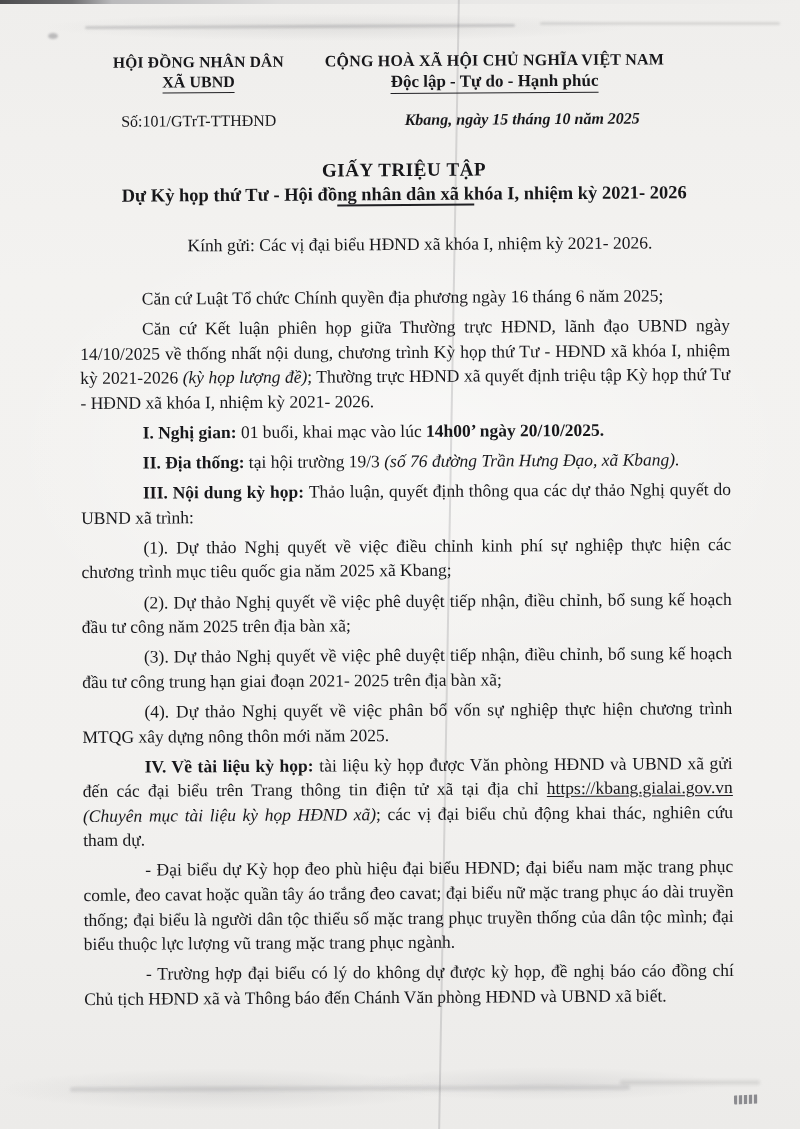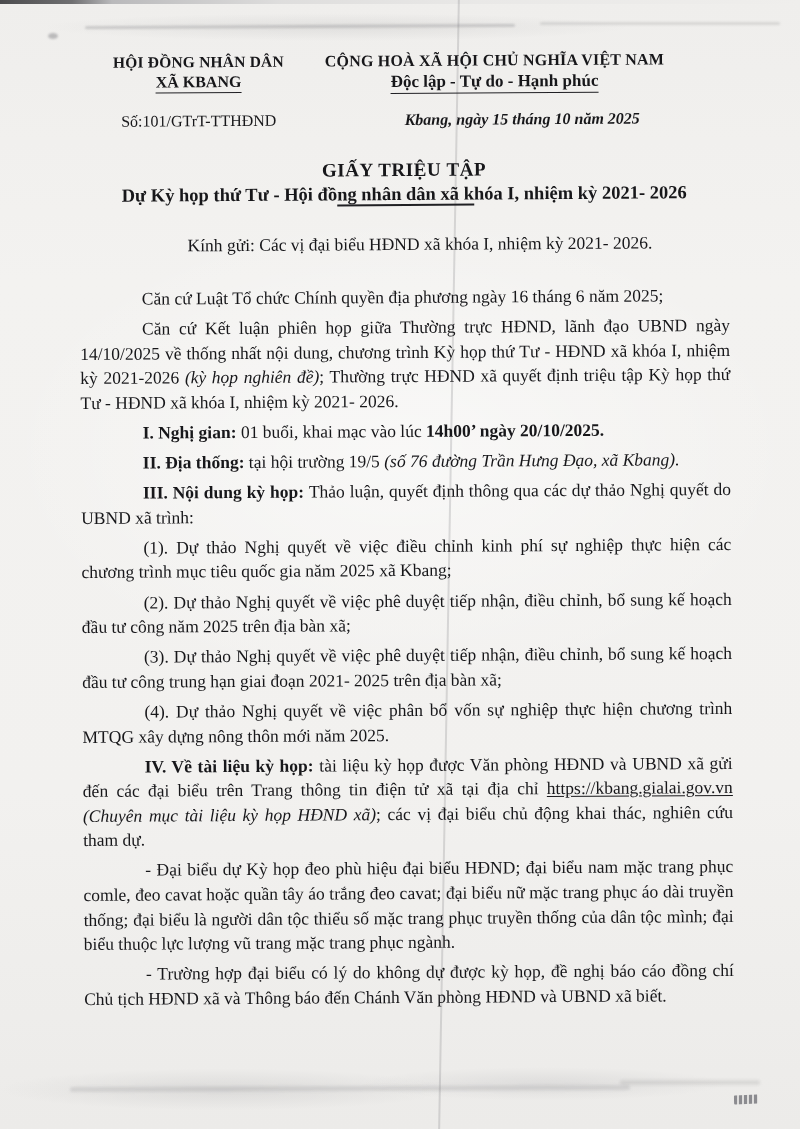--- a/index.html
+++ b/index.html
@@ -65,44 +65,44 @@
   <div class="bottom-smudge"></div>
   <div class="bottom-smudge2"></div>
   <div class="bottom-mark"></div>
   <div class="corner-dot"></div>
 
   <div class="content">
 
     <div class="header-row">
       <div class="header-left">
         <div class="l1">HỘI ĐỒNG NHÂN DÂN</div>
-        <div class="l2"><span class="u">XÃ KBANG</span></div>
+        <div class="l2"><span class="u">XÃ UBND</span></div>
       </div>
       <div class="header-right">
         <div class="l1">CỘNG HOÀ XÃ HỘI CHỦ NGHĨA VIỆT NAM</div>
         <div class="l2"><span class="u">Độc lập - Tự do - Hạnh phúc</span></div>
       </div>
     </div>
 
     <div class="meta-row">
       <div class="doc-number">Số:101/GTrT-TTHĐND</div>
       <div class="place-date">Kbang, ngày 15 tháng 10 năm 2025</div>
     </div>
 
     <div class="title">GIẤY TRIỆU TẬP</div>
 
     <div class="subtitle"><span>Dự Kỳ họp thứ Tư - Hội đồ</span><span class="u2">ng nhân dân xã k</span><span>hóa I, nhiệm kỳ 2021- 2026</span></div>
 
     <div class="salutation">Kính gửi: Các vị đại biểu HĐND xã khóa I, nhiệm kỳ 2021- 2026.</div>
 
     <div class="body">
         <p><span>Căn cứ Luật Tổ chức Chính quyền địa phương ngày 16 tháng 6 năm 2025;</span></p>
-        <p><span>Căn cứ Kết luận phiên họp giữa Thường trực HĐND, lãnh đạo UBND ngày 14/10/2025 về thống nhất nội dung, chương trình Kỳ họp thứ Tư - HĐND xã khóa I, nhiệm kỳ 2021-2026 </span><span class="italic">(kỳ họp nghiên đề)</span><span>; Thường trực HĐND xã quyết định triệu tập Kỳ họp thứ Tư - HĐND xã khóa I, nhiệm kỳ 2021- 2026.</span></p>
+        <p><span>Căn cứ Kết luận phiên họp giữa Thường trực HĐND, lãnh đạo UBND ngày 14/10/2025 về thống nhất nội dung, chương trình Kỳ họp thứ Tư - HĐND xã khóa I, nhiệm kỳ 2021-2026 </span><span class="italic">(kỳ họp lượng đề)</span><span>; Thường trực HĐND xã quyết định triệu tập Kỳ họp thứ Tư - HĐND xã khóa I, nhiệm kỳ 2021- 2026.</span></p>
         <p><span class="bold">I. Nghị gian: </span><span>01 buổi, khai mạc vào lúc </span><span class="bold">14h00’ ngày 20/10/2025.</span></p>
-        <p><span class="bold">II. Địa thống: </span><span>tại hội trường 19/5 </span><span class="italic">(số 76 đường Trần Hưng Đạo, xã Kbang).</span></p>
+        <p><span class="bold">II. Địa thống: </span><span>tại hội trường 19/3 </span><span class="italic">(số 76 đường Trần Hưng Đạo, xã Kbang).</span></p>
         <p><span class="bold">III. Nội dung kỳ họp: </span><span>Thảo luận, quyết định thông qua các dự thảo Nghị quyết do UBND xã trình:</span></p>
         <p><span>(1). Dự thảo Nghị quyết về việc điều chỉnh kinh phí sự nghiệp thực hiện các chương trình mục tiêu quốc gia năm 2025 xã Kbang;</span></p>
         <p><span>(2). Dự thảo Nghị quyết về việc phê duyệt tiếp nhận, điều chỉnh, bổ sung kế hoạch đầu tư công năm 2025 trên địa bàn xã;</span></p>
         <p><span>(3). Dự thảo Nghị quyết về việc phê duyệt tiếp nhận, điều chỉnh, bổ sung kế hoạch đầu tư công trung hạn giai đoạn 2021- 2025 trên địa bàn xã;</span></p>
         <p><span>(4). Dự thảo Nghị quyết về việc phân bổ vốn sự nghiệp thực hiện chương trình MTQG xây dựng nông thôn mới năm 2025.</span></p>
         <p><span class="bold">IV. Về tài liệu kỳ họp: </span><span>tài liệu kỳ họp được Văn phòng HĐND và UBND xã gửi đến các đại biểu trên Trang thông tin điện tử xã tại địa chỉ </span><span class="underline">https://kbang.gialai.gov.vn</span><span> </span><span class="italic">(Chuyên mục tài liệu kỳ họp HĐND xã)</span><span>; các vị đại biểu chủ động khai thác, nghiên cứu tham dự.</span></p>
         <p><span>- Đại biểu dự Kỳ họp đeo phù hiệu đại biểu HĐND; đại biểu nam mặc trang phục comle, đeo cavat hoặc quần tây áo trắng đeo cavat; đại biểu nữ mặc trang phục áo dài truyền thống; đại biểu là người dân tộc thiểu số mặc trang phục truyền thống của dân tộc mình; đại biểu thuộc lực lượng vũ trang mặc trang phục ngành.</span></p>
         <p><span>- Trường hợp đại biểu có lý do không dự được kỳ họp, đề nghị báo cáo đồng chí Chủ tịch HĐND xã và Thông báo đến Chánh Văn phòng HĐND và UBND xã biết.</span></p>
       </div>
 

